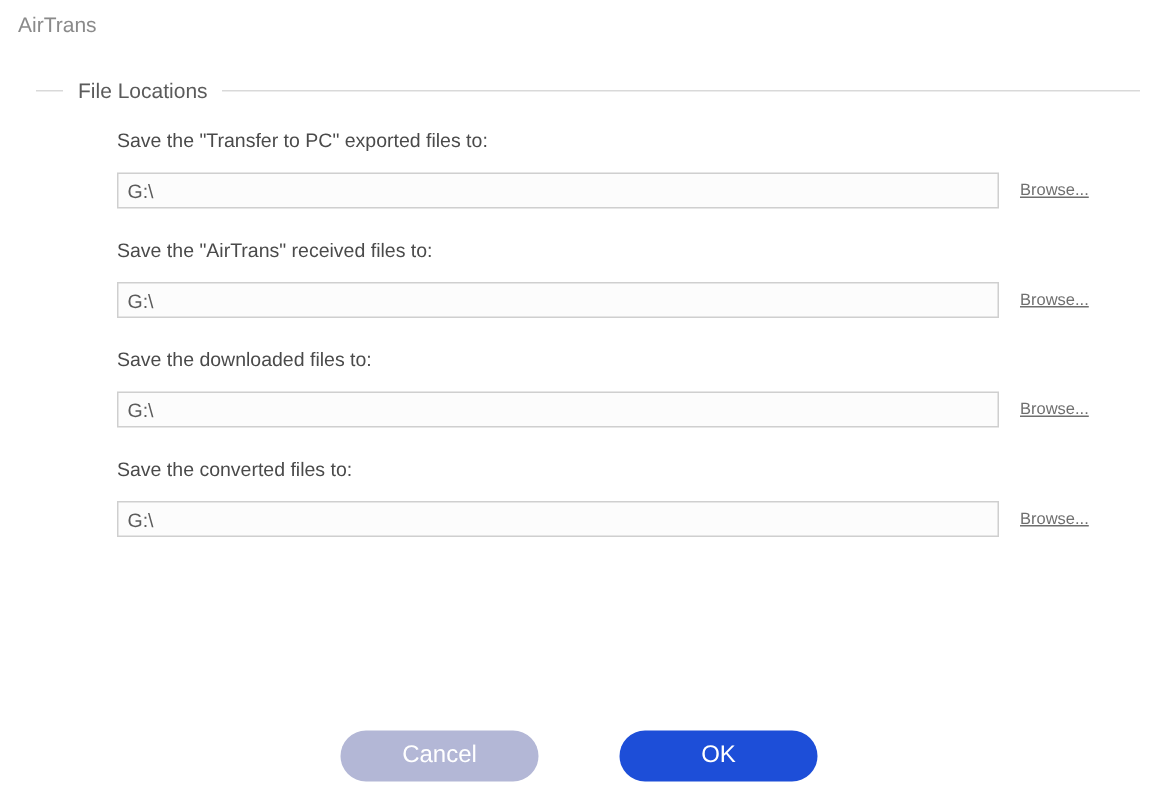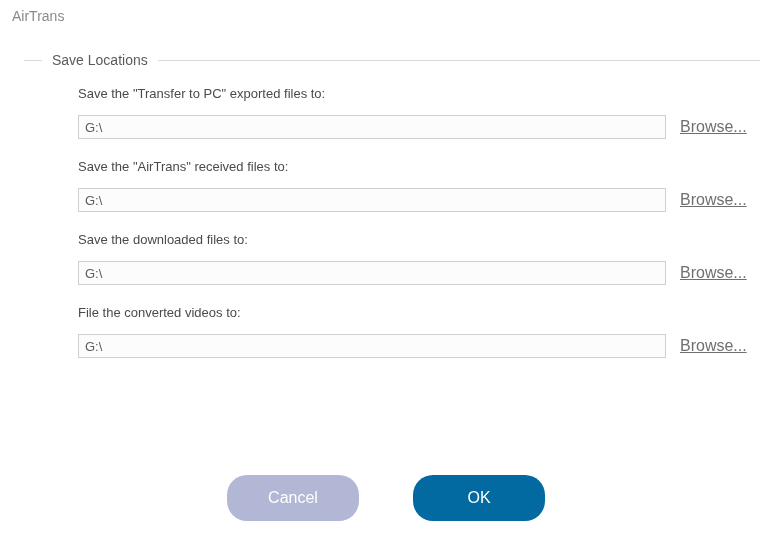--- a/index.html
+++ b/index.html
@@ -66,62 +66,62 @@
       flex: 1;
       border: 1px solid #cfcfcf;
       height: 24px;
       padding: 2px 6px;
       font-size: 13px;
       color: #5b5b5b;
       background: #fcfcfc;
     }
     .browse-link {
       color: #6f6f6f;
-      font-size: 16px;
+      font-size: 11px;
       text-decoration: underline;
       cursor: pointer;
       width: 70px;
     }
     .button-bar {
       position: absolute;
       bottom: 20px;
       left: 0;
       right: 0;
       display: flex;
       justify-content: center;
       gap: 54px;
     }
     .btn {
       border: none;
       border-radius: 20px;
       width: 132px;
-      height: 46px;
+      height: 34px;
       font-size: 16px;
       cursor: pointer;
       font-family: inherit;
     }
     .btn-cancel {
       background: #b3b7d6;
       color: #ffffff;
     }
     .btn-ok {
-      background: #0369a1;
+      background: #1d4ed8;
       color: #ffffff;
     }
   </style>
 </head>
 <body>
 
 <div class="window-title">AirTrans</div>
 
 <div class="content">
 
   <div class="section-header">
     <div class="section-line-left"></div>
-    <div class="section-title">Save Locations</div>
+    <div class="section-title">File Locations</div>
     <div class="section-line-right"></div>
   </div>
 
   <div class="fields">
 
     <div class="field-group">
       <span class="field-label">Save the "Transfer to PC" exported files to:</span>
       <div class="field-row">
         <input class="path-input" type="text" readonly="" value="G:\" style="">
         <a class="browse-link">Browse...</a>
@@ -138,21 +138,21 @@
 
     <div class="field-group">
       <span class="field-label">Save the downloaded files to:</span>
       <div class="field-row">
         <input class="path-input" type="text" readonly="" value="G:\" style="">
         <a class="browse-link">Browse...</a>
       </div>
     </div>
 
     <div class="field-group">
-      <span class="field-label">File the converted videos to:</span>
+      <span class="field-label">Save the converted files to:</span>
       <div class="field-row">
         <input class="path-input" type="text" readonly="" value="G:\" style="">
         <a class="browse-link">Browse...</a>
       </div>
     </div>
 
   </div>
 
 </div>
 

